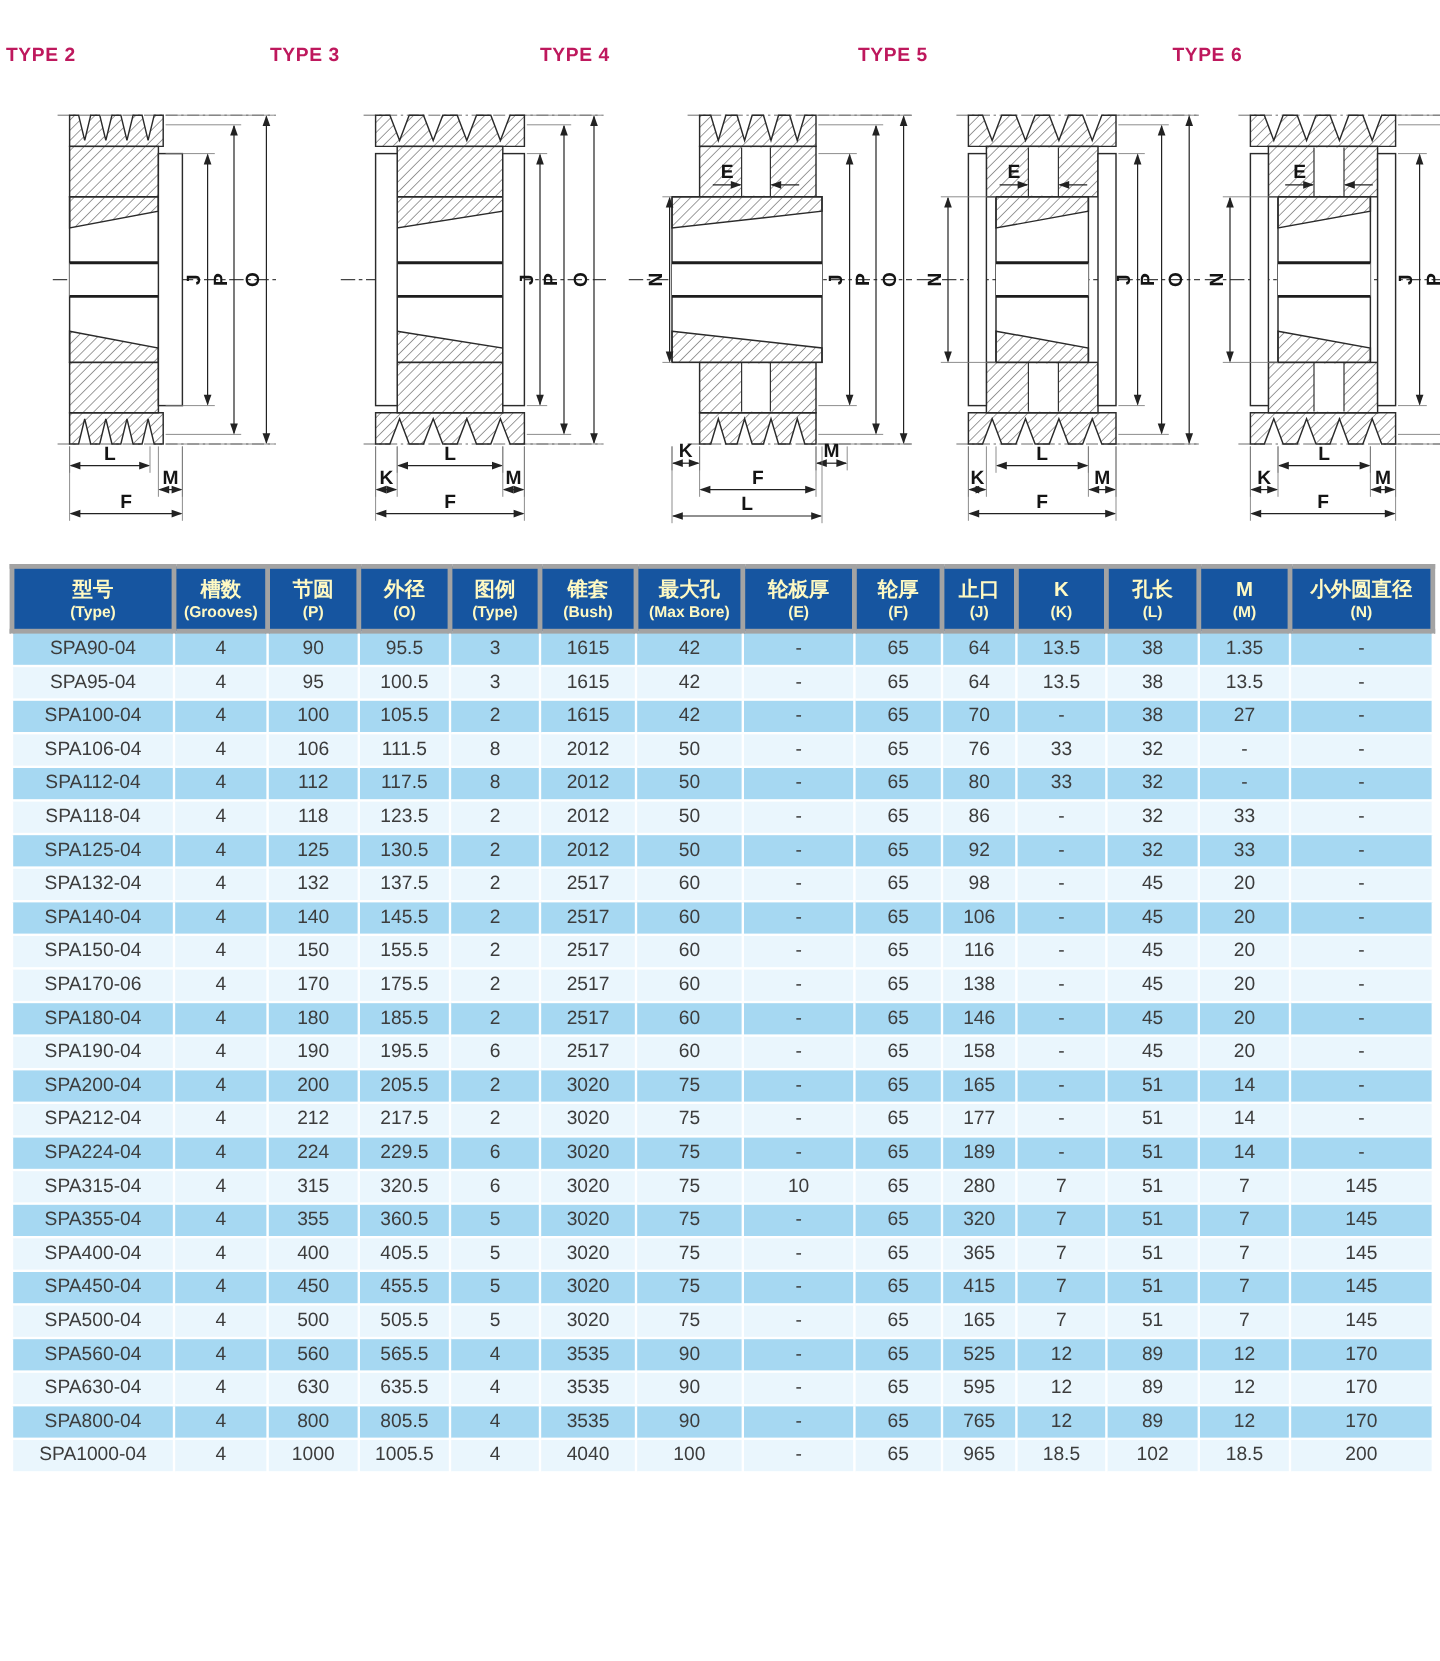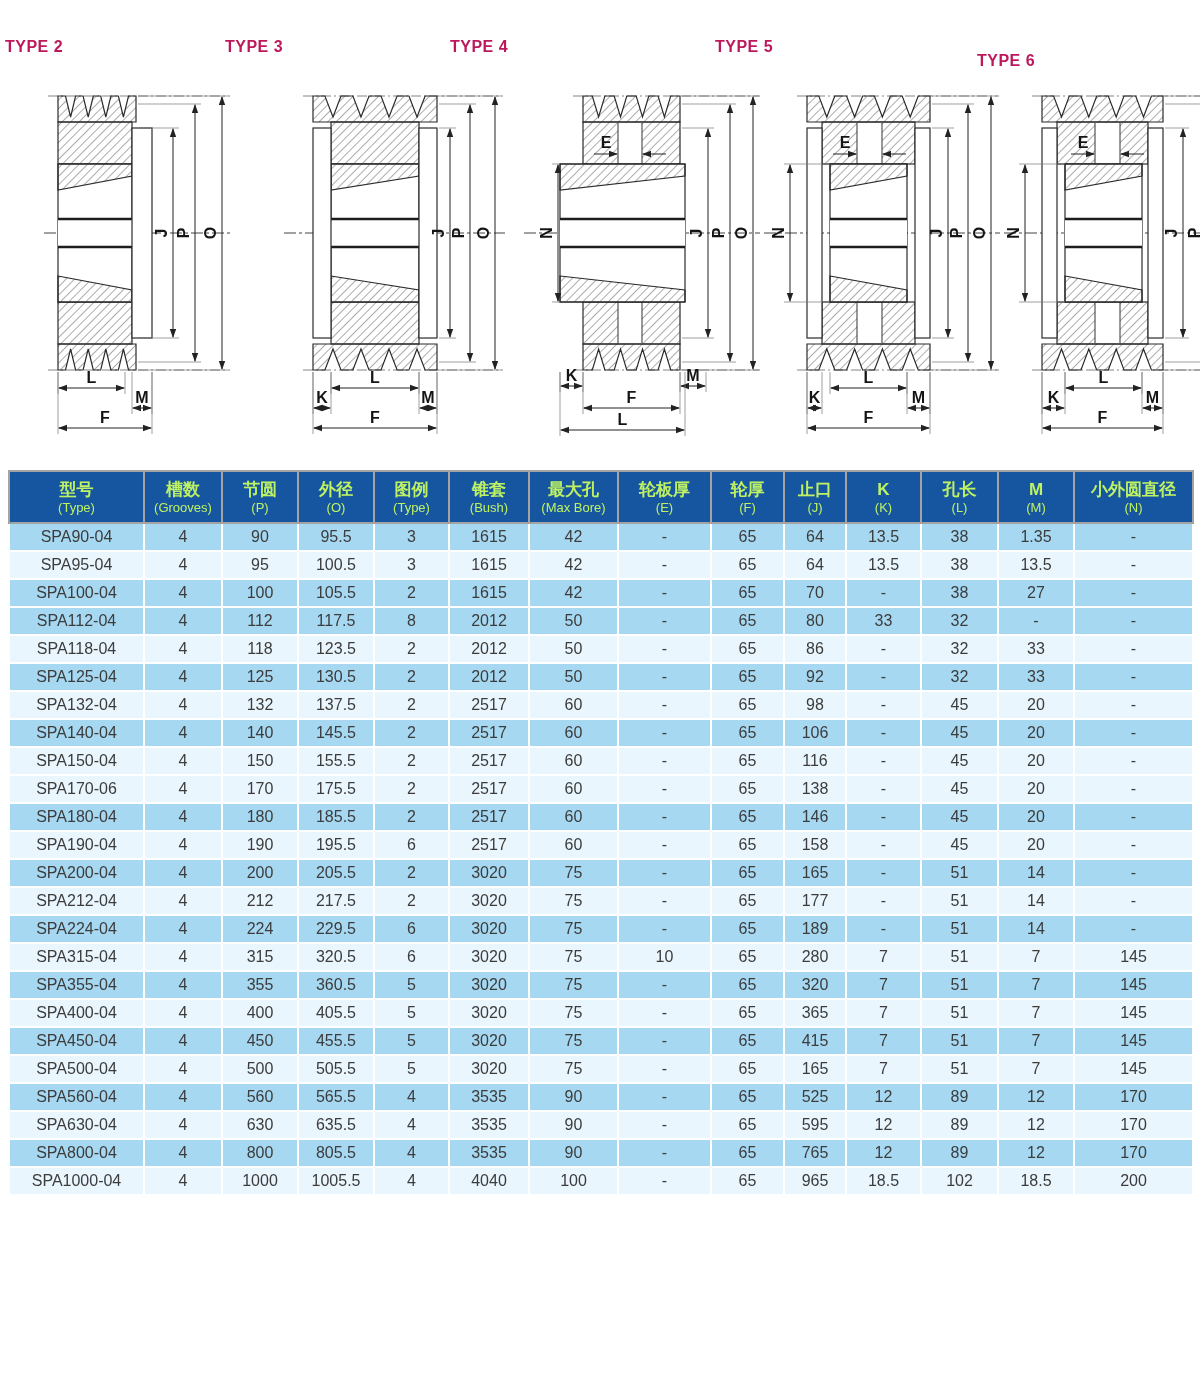--- a/index.html
+++ b/index.html
@@ -6,28 +6,28 @@
   body{width:1200px;font-family:"Liberation Sans","DejaVu Sans",sans-serif;}
   
   .drawings{display:flex;height:458px;position:relative;background:#fff;}
   .drawing{width:240px;height:458px;position:relative;}
   .d-title{position:absolute;top:22px;left:0;width:100%;text-align:left;
            font-size:16px;font-weight:bold;color:#be185d;letter-spacing:.5px;}
   .drawing:nth-child(1) .d-title{transform:translateX(-35px);}
   .drawing:nth-child(2) .d-title{transform:translateX(-55px);}
   .drawing:nth-child(3) .d-title{transform:translateX(-70px);}
   .drawing:nth-child(4) .d-title{transform:translateX(-45px);}
-  .drawing:nth-child(5) .d-title{transform:translateX(-23px);margin-top:14px;}
+  .drawing:nth-child(5) .d-title{transform:translateX(-23px);}
   .drawing svg{position:absolute;top:50px;left:0;}
   
   .tbl-wrap{margin:12px 8px 0 8px;}
   table{border-collapse:collapse;table-layout:fixed;width:1184px;}
-  th{background:#1655a0;color:#bef264;border:2px solid #a3a3a3;padding:7px 1px 6px 1px;vertical-align:middle;}
+  th{background:#1655a0;color:#fef9c3;border:4px solid #a3a3a3;padding:7px 1px 6px 1px;vertical-align:middle;}
   th .cn{display:block;font-size:17px;font-weight:bold;line-height:1.3;}
-  th .en{display:block;font-size:13px;font-weight:normal;line-height:1.15;}
+  th .en{display:block;font-size:13px;font-weight:bold;line-height:1.15;}
   td{border:2px solid #fff;text-align:center;font-size:16px;color:#3c3c3c;
      height:26px;padding:0;line-height:26px;white-space:nowrap;}
   tr.odd  td{background:#a6d8f2;}
   tr.even td{background:#eaf6fd;}
 </style>
 </head>
 <body>
 
 <section class="drawings">
   <figure class="drawing">
@@ -529,20 +529,36 @@
           <td>1615</td>
           <td>42</td>
           <td>-</td>
           <td>65</td>
           <td>70</td>
           <td>-</td>
           <td>38</td>
           <td>27</td>
           <td>-</td>
         </tr>
+        <tr class="even">
+          <td>SPA106-04</td>
+          <td>4</td>
+          <td>106</td>
+          <td>111.5</td>
+          <td>8</td>
+          <td>2012</td>
+          <td>50</td>
+          <td>-</td>
+          <td>65</td>
+          <td>76</td>
+          <td>33</td>
+          <td>32</td>
+          <td>-</td>
+          <td>-</td>
+        </tr>
         <tr class="odd">
           <td>SPA112-04</td>
           <td>4</td>
           <td>112</td>
           <td>117.5</td>
           <td>8</td>
           <td>2012</td>
           <td>50</td>
           <td>-</td>
           <td>65</td>

